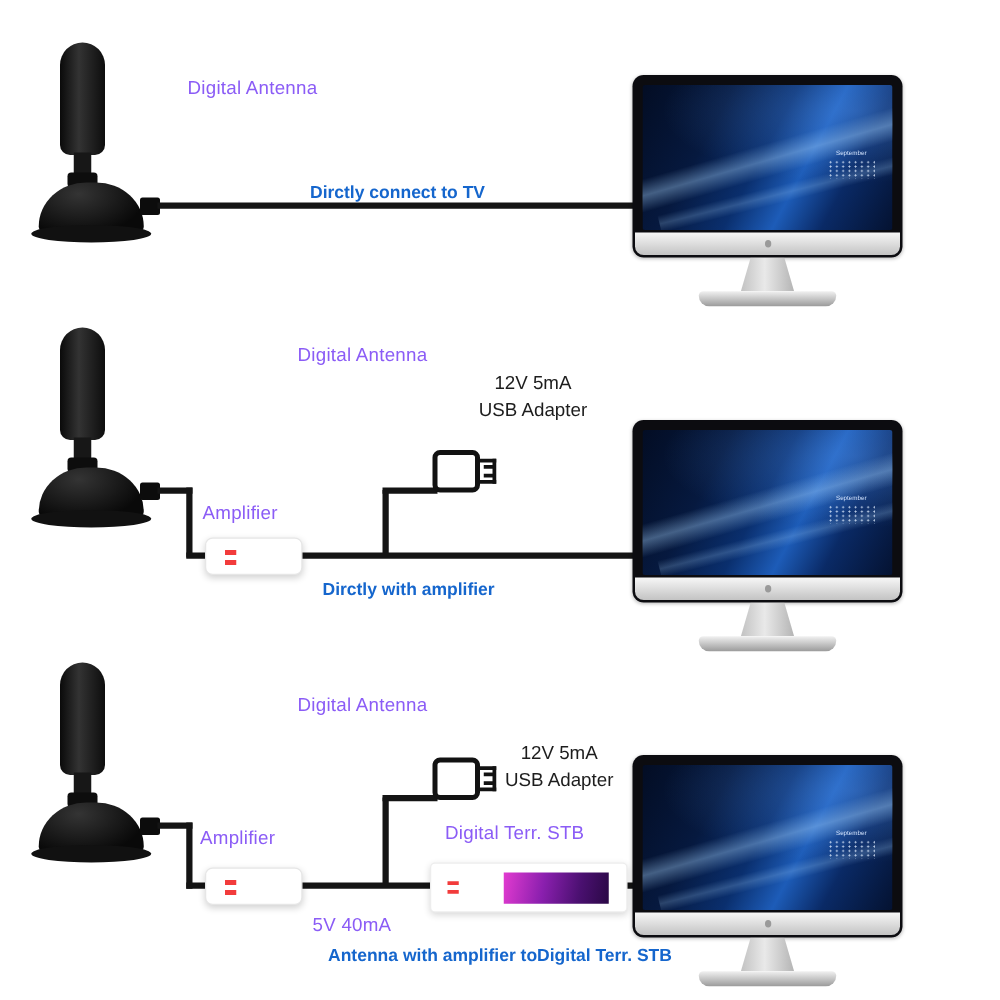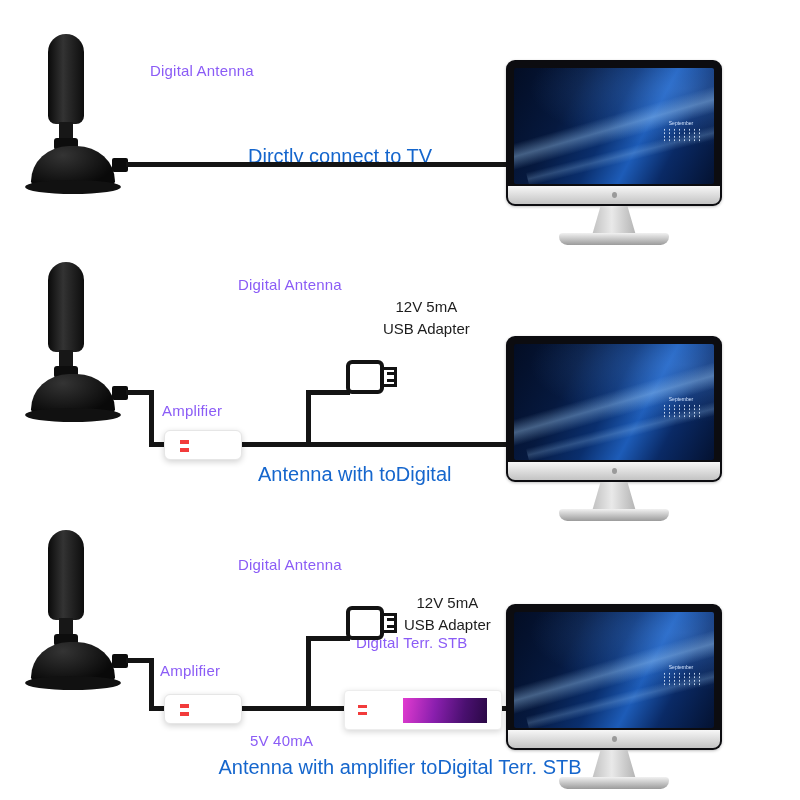--- a/index.html
+++ b/index.html
@@ -1,21 +1,21 @@
 <!DOCTYPE html>
 <html style="--accent-blue: #1566cd; --wire-black: #141414; --led-red: #f23b3b; --stb-screen-start: #e23bd0; --stb-screen-end: #2a0845;"><head>
 <meta charset="utf-8">
 <style>
   * { margin:0; padding:0; box-sizing:border-box; }
   html,body { background:#fff; }
   body { font-family:"Liberation Sans", sans-serif; }
   .canvas { position:relative; width:800px; height:800px; background:#ffffff; overflow:hidden; }
 
   .label { position:absolute; font-size:15px; color:#8b5cf6; letter-spacing:.2px; white-space:nowrap; }
-  .caption { position:absolute; font-size:20px; font-weight:normal; color:var(--accent-blue,#1566cd); white-space:nowrap; }
+  .caption { position:absolute; font-size:14px; font-weight:bold; color:var(--accent-blue,#1566cd); white-space:nowrap; }
   .small-label { position:absolute; font-size:15px; color:#1d1d1d; line-height:22px; white-space:nowrap;text-align:center; }
 
   .wire { position:absolute; background:var(--wire-black,#141414); }
 
   
   .antenna { position:absolute; width:110px; height:164px; }
   .ant-rod { position:absolute; left:30px; top:0; width:36px; height:90px;
     background:linear-gradient(90deg,#0a0a0a,#333 42%,#0d0d0d);
     border-radius:18px 18px 8px 8px; }
   .ant-neck { position:absolute; left:41px; top:88px; width:14px; height:20px; background:#171717; }
@@ -141,21 +141,21 @@
       <div class="usb-pin p2"></div>
     </div>
 
     <div class="label" style="left:162px;top:402px">Amplifier</div>
 
     <div class="amp" style="left:164px;top:430px">
       <div class="amp-led"></div>
       <div class="amp-led l2"></div>
     </div>
 
-    <div class="caption" style="left:258px;top:463px">Antenna with toDigital</div>
+    <div class="caption" style="left:258px;top:463px">Dirctly with amplifier</div>
 
     <div class="monitor" style="left:506px;top:336px">
       <div class="mon-frame">
         <div class="mon-screen">
           <div class="streak s1"></div>
           <div class="streak s2"></div>
           <div class="mon-cal">
             <span>September</span>
             <div class="mon-cal-grid"></div>
           </div>
@@ -199,21 +199,21 @@
       <div class="usb-pin p2"></div>
     </div>
 
     <div class="label" style="left:160px;top:662px">Amplifier</div>
 
     <div class="amp" style="left:164px;top:694px">
       <div class="amp-led"></div>
       <div class="amp-led l2"></div>
     </div>
 
-    <div class="label" style="left:356px;top:634px">Digital Terr. STB</div>
+    <div class="label" style="left:356px;top:658px">Digital Terr. STB</div>
 
     <div class="stb" style="left:344px;top:690px">
       <div class="stb-led"></div>
       <div class="stb-led l2"></div>
       <div class="stb-screen"></div>
     </div>
 
     <div class="label" style="left:250px;top:732px">5V 40mA</div>
 
     <div class="caption" style="left:0;top:756px;width:800px;text-align:center;white-space:normal">Antenna with amplifier toDigital Terr. STB</div>

